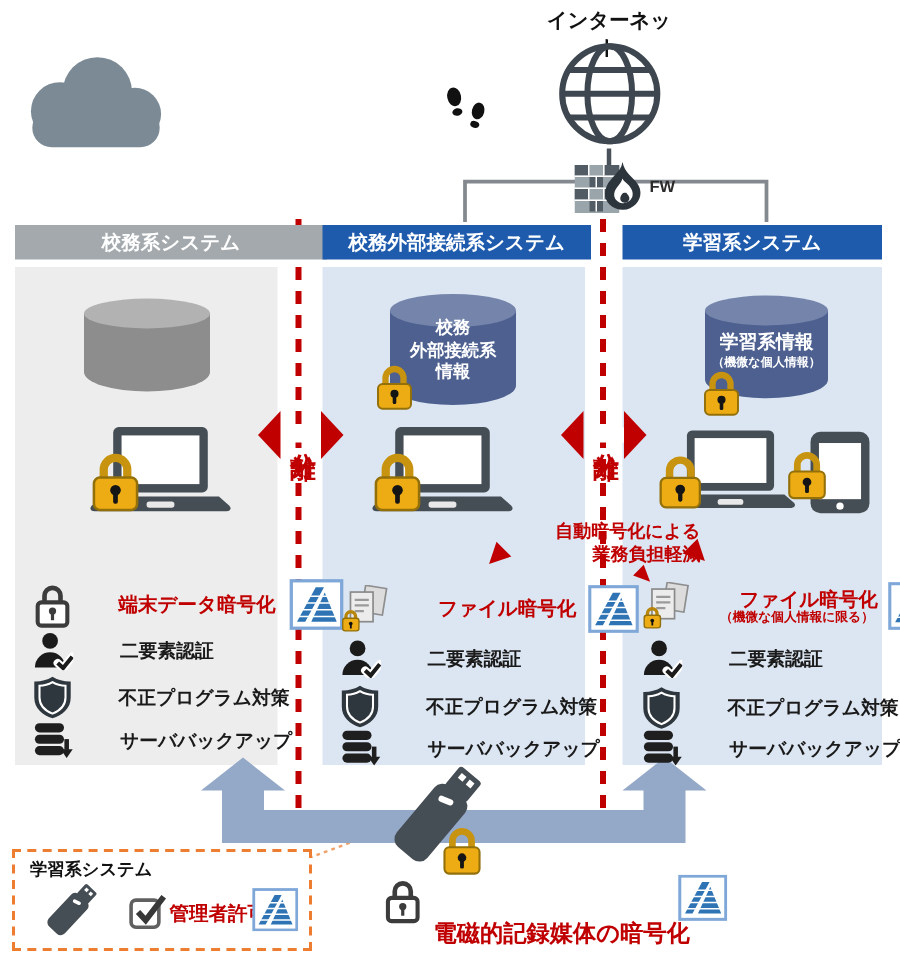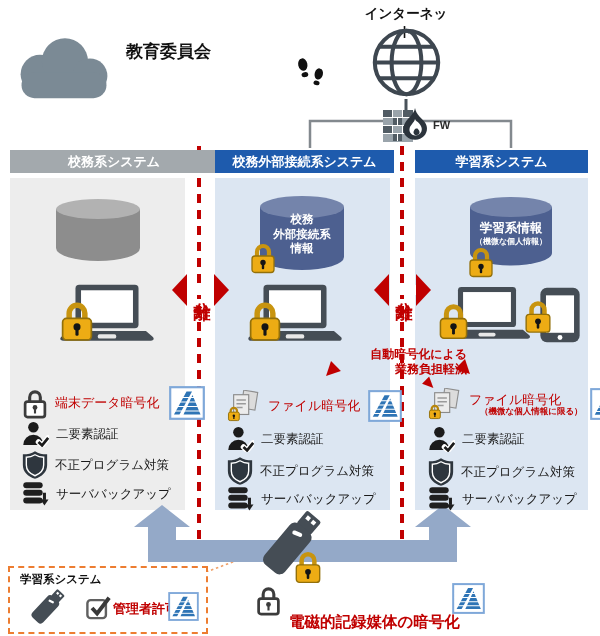--- a/index.html
+++ b/index.html
@@ -30,21 +30,21 @@
   .sep-label{width:26px;background:#fff;color:#c00000;font-size:17px;font-weight:bold;
     writing-mode:vertical-rl;text-orientation:upright;padding:3px 0;margin:0 0.5px;text-align:center;letter-spacing:2px;}
   
   .auto-note{width:134px;text-align:right;color:#c00000;font-weight:bold;font-size:12px;line-height:14.5px;z-index:4;}
   .ntri{width:0;height:0;z-index:4;}
   .ntri.sw{border-top:7px solid transparent;border-bottom:7px solid transparent;border-right:14px solid #c00000;transform:rotate(-45deg);}
   .ntri.se{border-top:7px solid transparent;border-bottom:7px solid transparent;border-left:14px solid #c00000;transform:rotate(45deg);}
   .ntri.se.small{border-top-width:5px;border-bottom-width:5px;border-left-width:11px;}
   
   .feat{display:flex;align-items:center;gap:7px;z-index:4;}
-  .feat-label{font-size:12.5px;font-weight:normal;color:#1a1a1a;white-space:nowrap;}
+  .feat-label{font-size:12.5px;font-weight:bold;color:#1a1a1a;white-space:nowrap;margin-left:24px;}
   .feat-label.red{font-size:13px;color:#c00000;}
   .feat-sub{font-size:8.5px;font-weight:bold;color:#c00000;line-height:9px;white-space:nowrap;margin-left:11px;}
   
   .ext-box{left:8px;top:566px;width:196px;height:64px;border:2px dashed #ed7d31;background:#fff;z-index:4;}
   .ext-title{position:absolute;left:10px;top:4px;font-size:11.5px;font-weight:bold;color:#111;}
   .approval-label{position:absolute;left:103px;top:32px;font-size:13px;font-weight:bold;color:#c00000;}
   .media-caption{font-size:15.5px;font-weight:bold;color:#c00000;z-index:5;white-space:nowrap;}
   .z4{z-index:4;} .z5{z-index:5;} .z6{z-index:6;}
 </style>
 </head>
@@ -149,21 +149,20 @@
   <svg class="abs" style="left:0;top:0;z-index:2;pointer-events:none" width="600" height="636" viewBox="0 0 600 636">
     <path d="M406 99 V113" stroke="#49525a" stroke-width="3" fill="none"></path>
     <path d="M310 148 V121 H511 V148" stroke="#83898e" stroke-width="2.5" fill="none"></path>
     <path d="M206 572 L262 551" stroke="#f0a169" stroke-width="1.6" stroke-dasharray="2.5 2.8"></path>
     <polygon points="162,505 190,527 176,527 176,540 429,540 429,527 415,527 443,505 471,527 457,527 457,562 148,562 148,527 134,527" fill="#94a9c8"></polygon>
   </svg>
 
   <svg class="abs" style="left:12px;top:28px;z-index:3" width="104" height="72">
       <use href="#sym-cloud"></use>
     </svg>
-  <div class="abs org-title" style="left:126px;top:40px;z-index:3">教育委員会</div>
   <svg class="abs" style="left:297px;top:58px;z-index:3;transform:rotate(-12deg)" width="13" height="20">
       <use href="#sym-foot"></use>
     </svg>
   <svg class="abs" style="left:312px;top:68px;z-index:3;transform:rotate(14deg)" width="12" height="18">
       <use href="#sym-foot"></use>
     </svg>
 
   <div class="abs inet-label" style="left:358px;top:5px;z-index:3">インターネット</div>
   <svg class="abs" style="left:370px;top:26px;z-index:3" width="73" height="73">
       <use href="#sym-globe"></use>

